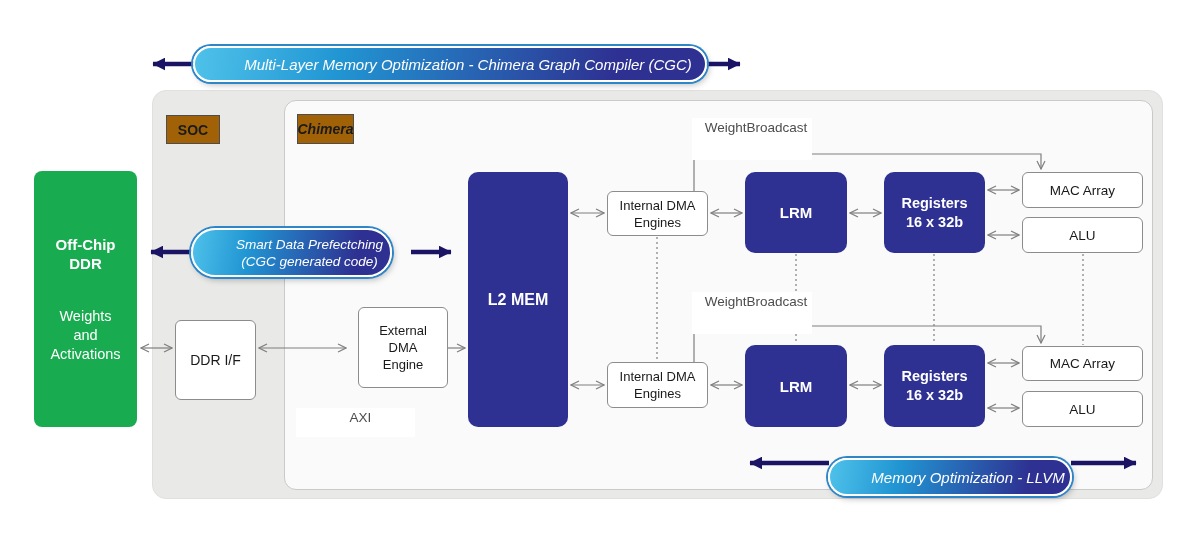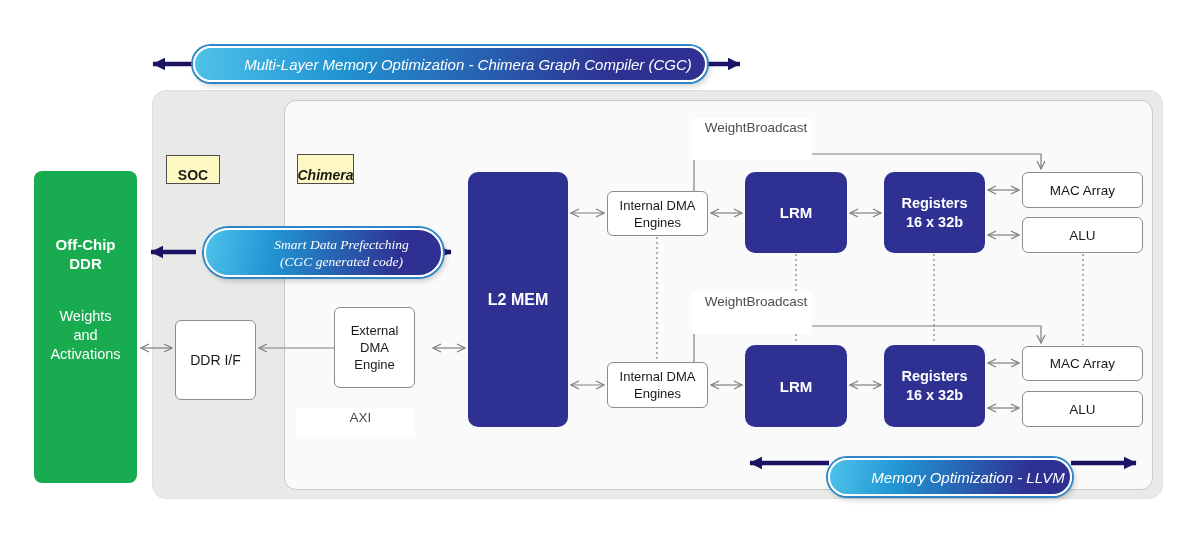--- a/index.html
+++ b/index.html
@@ -8,22 +8,22 @@
     font-family:"Liberation Sans", sans-serif;overflow:hidden;
   }
   .abs{position:absolute;box-sizing:border-box;}
   .panel-gray{
     background:#E9E9E8;border:1px solid #E0E0DF;border-radius:14px;
   }
   .panel-white{
     background:#FAFAFA;border:1px solid #C9C9C9;border-radius:12px;
   }
   .tag-box{
-    background:#fef9c3;border:1px solid #4D4D4D;color:#1a1a1a;
-    font-weight:bold;font-size:14px;display:flex;align-items:flex-end;justify-content:center;margin-top:40px;
+    background:#a16207;border:1px solid #4D4D4D;color:#1a1a1a;
+    font-weight:bold;font-size:14px;display:flex;align-items:center;justify-content:center;
   }
   .white-box{
     background:#ffffff;border:1px solid #8C8C8C;border-radius:6px;color:#1a1a1a;
     display:flex;flex-direction:column;align-items:center;justify-content:center;
     text-align:center;font-size:13px;line-height:17px;
   }
   .indigo-box{
     background:var(--indigo,#2E3192);color:#ffffff;font-weight:bold;border-radius:10px;
     display:flex;flex-direction:column;align-items:center;justify-content:center;
     text-align:center;
@@ -102,46 +102,46 @@
   <span>SOC</span>
 </div>
 <div class="abs tag-box" style="left:297px;top:114px;width:57px;height:30px;font-style:italic;">
   <span>Chimera</span>
 </div>
 
 <div class="abs pill" style="left:193px;top:46px;width:514px;height:36px;border-radius:19px;font-size:15px;">
   <span>Multi-Layer Memory Optimization - Chimera Graph Compiler (CGC)</span>
 </div>
 
-<div class="abs pill" style="left:204px;top:228px;width:239px;height:49px;border-radius:26px;font-size:13.5px;line-height:17px;font-family:Liberation Serif, serif;">
+<div class="abs pill" style="left:191px;top:228px;width:201px;height:49px;border-radius:26px;font-size:13.5px;line-height:17px;">
   <span>Smart Data Prefectching</span>
   <span>(CGC generated code)</span>
 </div>
 
 <div class="abs pill" style="left:828px;top:444px;width:244px;height:38px;border-radius:20px;font-size:15px;margin-top:14px;">
   <span>Memory Optimization - LLVM</span>
 </div>
 
-<div class="abs green-box" style="left:34px;top:171px;width:103px;height:312px;">
+<div class="abs green-box" style="left:34px;top:171px;width:103px;height:256px;">
   <div class="abs" style="left:0;top:64px;width:103px;font-weight:bold;font-size:15px;line-height:19px;">
     <div>Off-Chip</div>
     <div>DDR</div>
   </div>
   <div class="abs" style="left:0;top:136px;width:103px;font-size:14.5px;line-height:19px;">
     <div>Weights</div>
     <div>and</div>
     <div>Activations</div>
   </div>
 </div>
 
 <div class="abs white-box" style="left:175px;top:320px;width:81px;height:80px;font-size:14px;">
   <span>DDR I/F</span>
 </div>
 
-<div class="abs white-box" style="left:334px;top:307px;width:81px;height:81px;">
+<div class="abs white-box" style="left:358px;top:307px;width:90px;height:81px;">
   <span>External</span>
   <span>DMA</span>
   <span>Engine</span>
 </div>
 
 <div class="abs note-label" style="left:296px;top:408px;width:119px;height:29px;padding-left:10px;">
   <span>AXI</span>
 </div>
 
 <div class="abs indigo-box" style="left:468px;top:172px;width:100px;height:255px;font-size:16px;">

